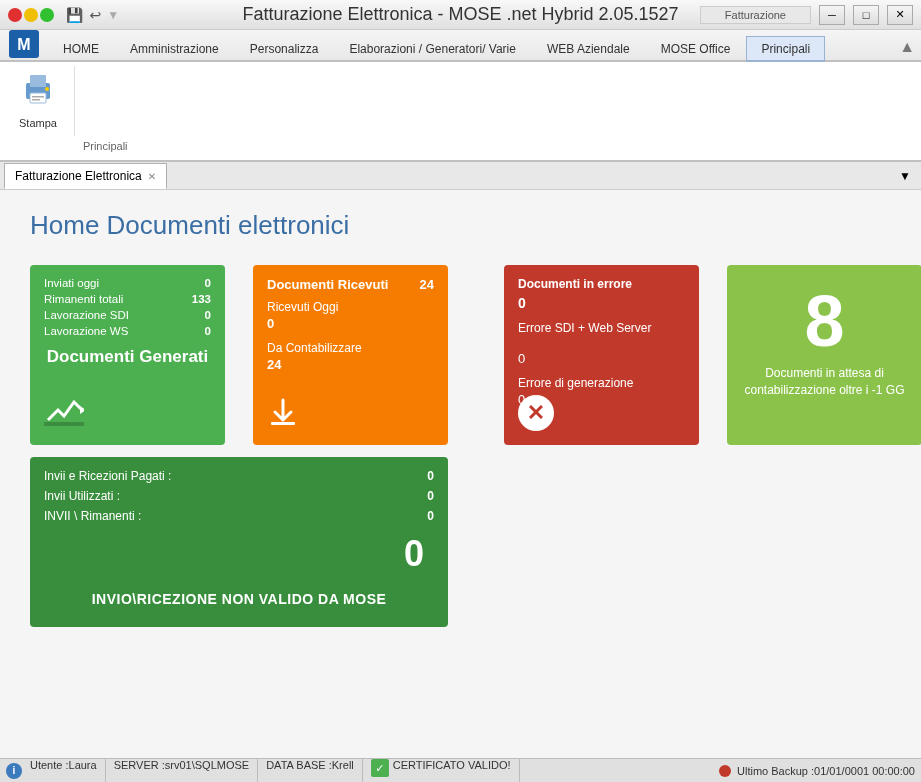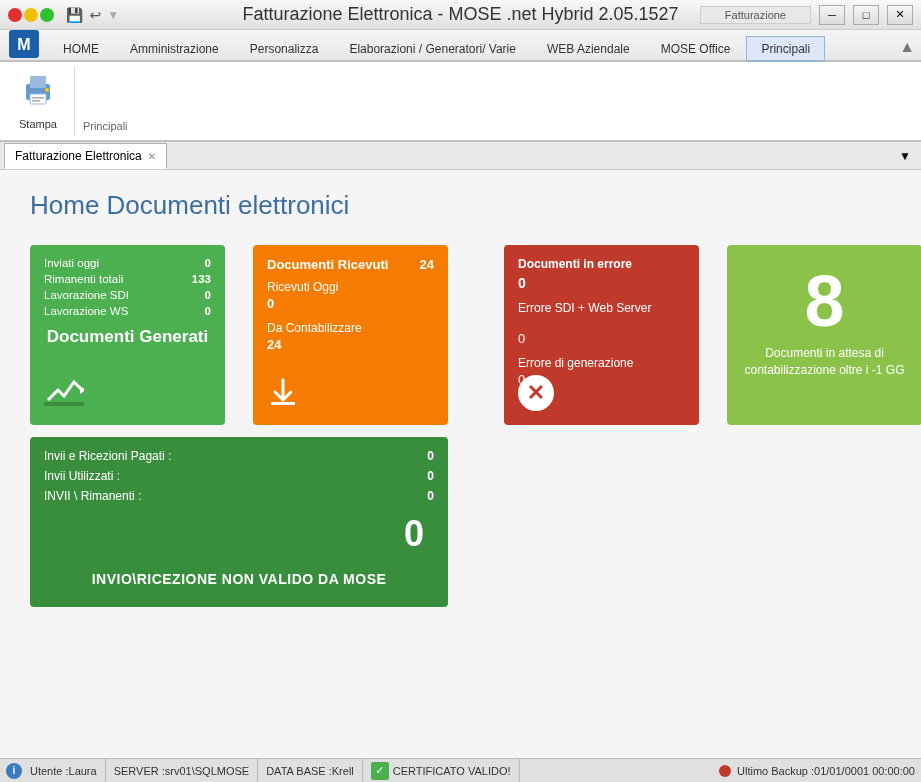--- a/index.html
+++ b/index.html
@@ -46,25 +46,25 @@
       margin-bottom: -2px;
       z-index: 2;
       background: #dce8f8;
       border-color: #9ab3d5;
     }
     .ribbon-logo { width: 40px; height: 32px; display: flex; align-items: center; justify-content: center; margin-right: 4px; }
 
     
     .ribbon-content {
       background: white;
-      height: 80px;
+      height: 100px;
       border-bottom: 2px solid #c0c0c0;
       padding: 4px 10px;
       display: flex;
-      align-items: center;
+      align-items: flex-start;
     }
     .ribbon-btn {
       display: flex;
       flex-direction: column;
       align-items: center;
       padding: 4px 8px;
       cursor: pointer;
       border: 1px solid transparent;
       border-radius: 3px;
     }
@@ -226,21 +226,21 @@
       border-top: 1px solid #bbb;
       display: flex;
       align-items: center;
       padding: 0 6px;
       font-size: 11px;
       color: #333;
       gap: 0;
     }
     .status-segment {
       display: flex;
-      align-items: center;
+      align-items: flex-start;
       gap: 4px;
       padding: 0 8px;
       border-right: 1px solid #bbb;
       height: 100%;
     }
     .status-segment:first-child { border-left: 1px solid #bbb; }
     .status-info-icon {
       width: 16px;
       height: 16px;
       background: #3a7abd;

